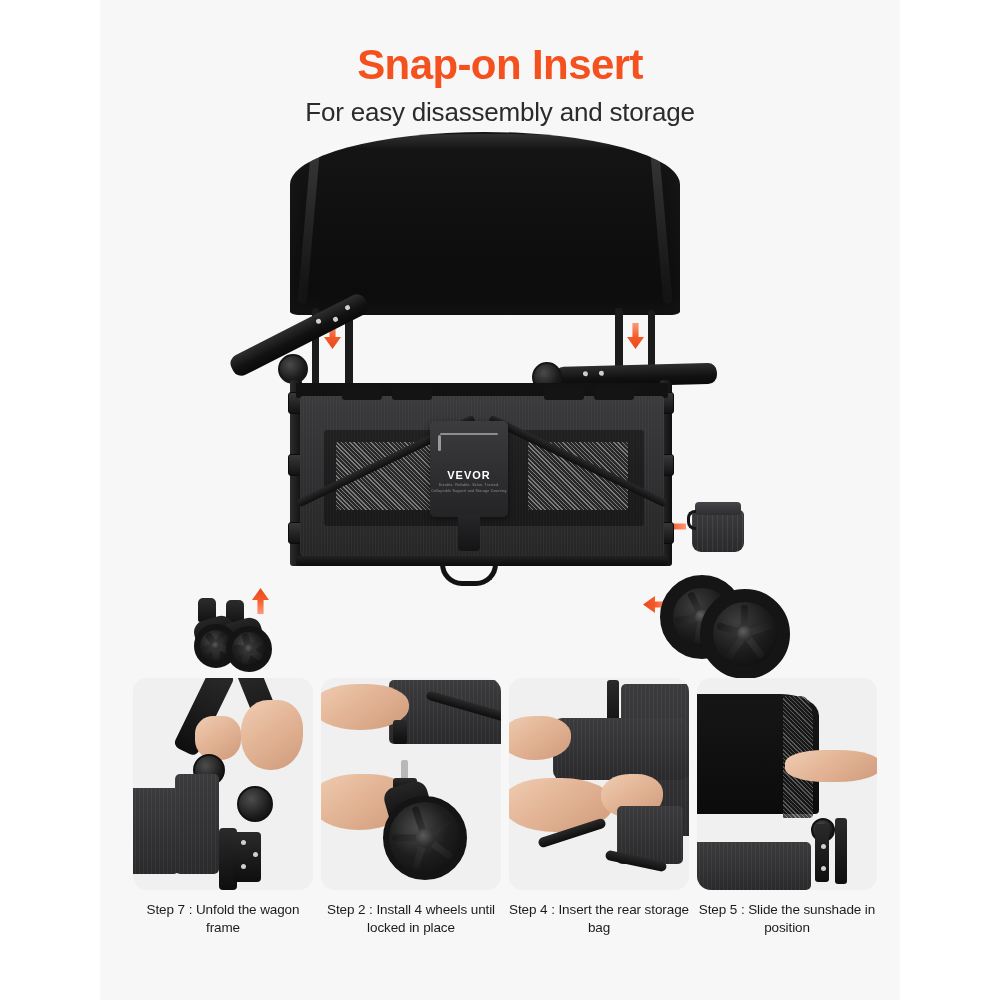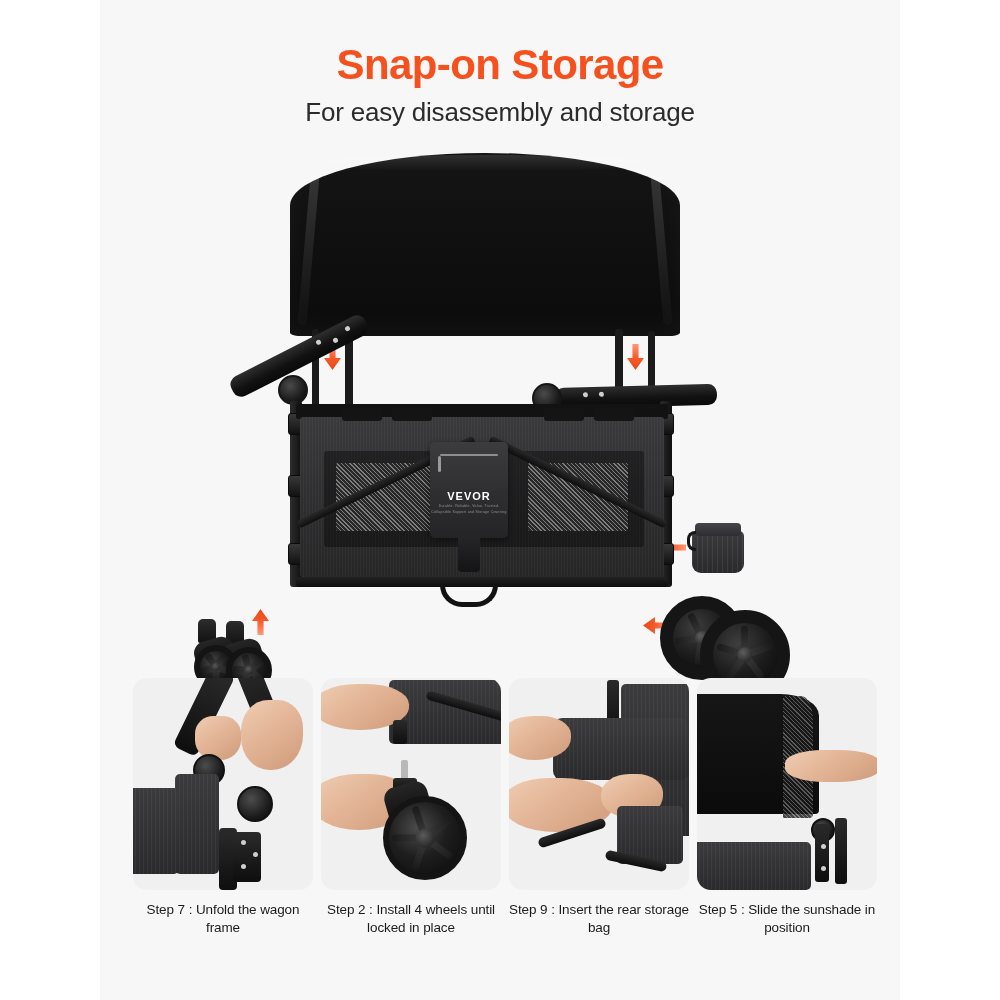--- a/index.html
+++ b/index.html
@@ -26,21 +26,21 @@
   #title {
     font-size: 42px; font-weight: bold; color: #f4511e;
     letter-spacing: -0.6px; line-height: 1.08;
   }
   #subtitle {
     font-size: 26px; color: #2b2b2b; margin-top: 10px;
     font-weight: 400; letter-spacing: -0.2px;
   }
 
   
-  #hero { position: absolute; left: 100px; top: 139px; width: 800px; height: 545px; }
+  #hero { position: absolute; left: 100px; top: 118px; width: 800px; height: 545px; }
 
   .pc { position: absolute; }           
 
   
   #canopy { left: 190px; top: 14px; width: 390px; height: 183px; }
   #canopy .shell {
     position: absolute; inset: 0;
     background: linear-gradient(180deg,#151515 0%,#101010 45%,#0b0b0b 100%);
     border-radius: 52% 52% 8px 8px / 30% 30% 4px 4px;
     box-shadow: inset 0 -10px 24px rgba(255,255,255,.04);
@@ -308,21 +308,21 @@
     border: 2px solid #111;
   }
 </style>
 </head>
 <body>
 
 <div id="page">
   <div id="panel"></div>
 
   <div id="header">
-    <div id="title">Snap-on Storage</div>
+    <div id="title">Snap-on Insert</div>
     <div id="subtitle">For easy disassembly and storage</div>
   </div>
 
   <div id="hero">
 
     <div class="pc" id="canopy">
       <div class="shell"></div>
       <div class="top-hi"></div>
       <div class="rib-l"></div>
       <div class="rib-r"></div>
@@ -485,21 +485,21 @@
         <div class="fab" style="left:112px;top:6px;width:72px;height:152px"></div>
         <div class="barblk" style="left:98px;top:2px;width:12px;height:56px;border-radius:3px"></div>
         <div class="fab" style="left:44px;top:40px;width:136px;height:62px;border-radius:9px"></div>
         <div class="skin" style="left:-8px;top:38px;width:70px;height:44px;border-radius:46% 42% 50% 48%"></div>
         <div class="skin" style="left:-6px;top:100px;width:110px;height:54px;border-radius:42% 46% 50% 48%"></div>
         <div class="skin" style="left:92px;top:96px;width:62px;height:44px;border-radius:46% 42% 50% 48%"></div>
         <div class="fab" style="left:108px;top:128px;width:66px;height:58px"></div>
         <div class="barblk" style="left:28px;top:150px;width:70px;height:10px;transform:rotate(-18deg)"></div>
         <div class="barblk" style="left:96px;top:178px;width:62px;height:10px;transform:rotate(12deg)"></div>
       </div>
-      <div class="cap">Step 9 : Insert the rear storage bag</div>
+      <div class="cap">Step 4 : Insert the rear storage bag</div>
     </div>
 
     <div class="step">
       <div class="thumb">
         <div style="position:absolute;left:-6px;top:16px;width:128px;height:120px;
                     background:linear-gradient(180deg,#161616,#0b0b0b);
                     border-radius:0 30% 4px 4px / 0 18% 4px 4px;"></div>
         <div style="position:absolute;left:86px;top:18px;width:30px;height:122px;
                     background:repeating-linear-gradient(45deg,#6a6a6a 0 1px,#1a1a1a 1px 3px);
                     border-radius:0 40% 4px 0 / 0 20% 4px 0;opacity:.8"></div>

